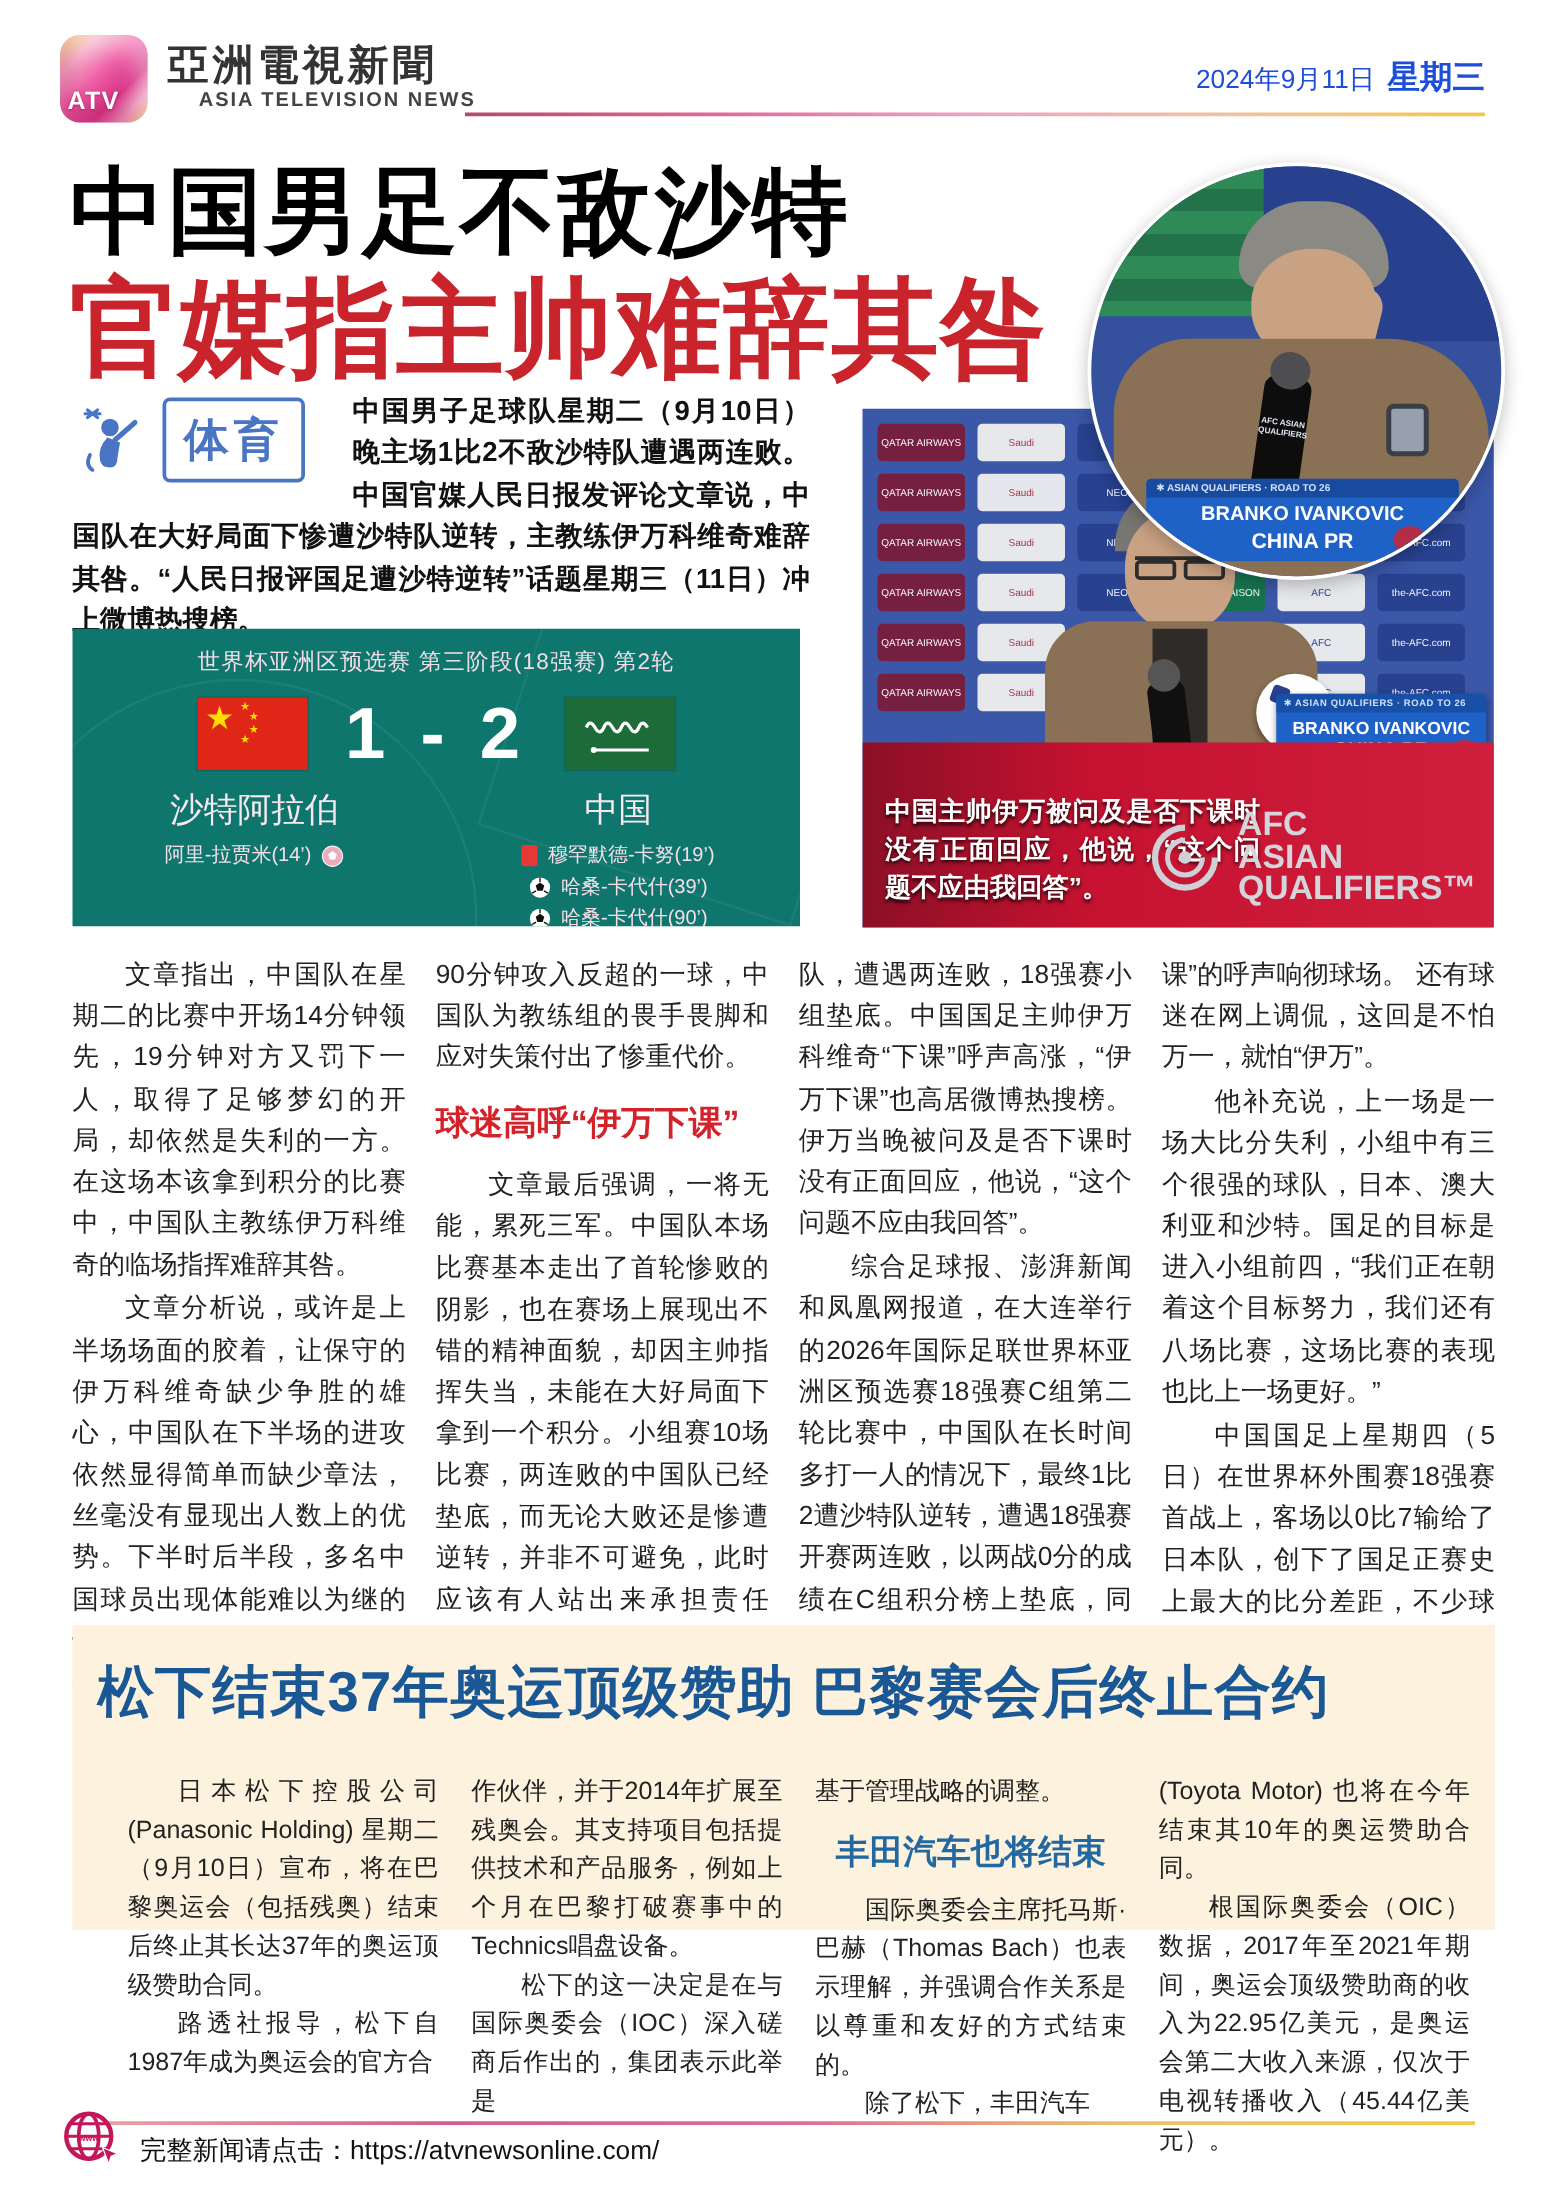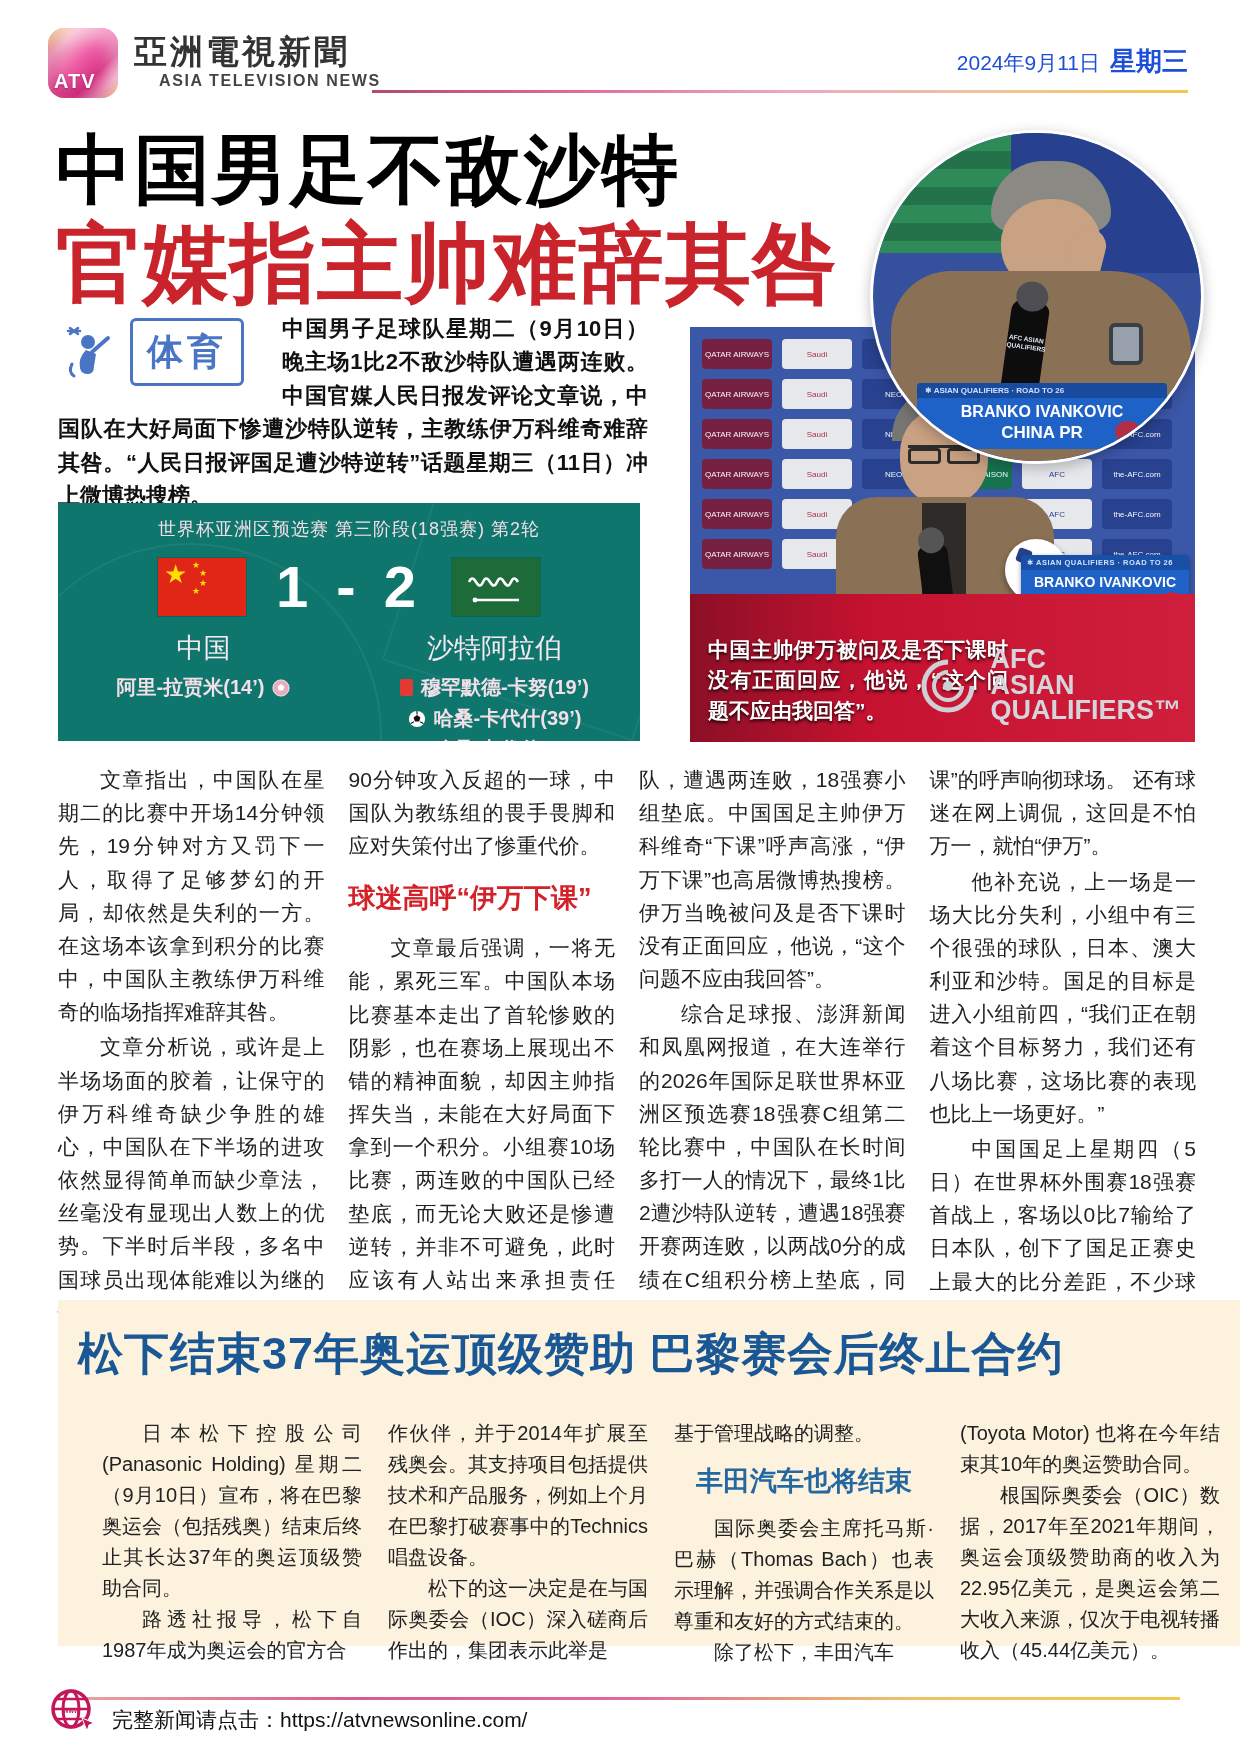--- a/index.html
+++ b/index.html
@@ -45,21 +45,21 @@
   .flag-cn .s1{position:absolute;left:34px;top:2px;color:#ffde00;font-size:9px;}
   .flag-cn .s2{position:absolute;left:41px;top:10px;color:#ffde00;font-size:9px;}
   .flag-cn .s3{position:absolute;left:41px;top:20px;color:#ffde00;font-size:9px;}
   .flag-cn .s4{position:absolute;left:34px;top:28px;color:#ffde00;font-size:9px;}
   .flag-sa{background:#1e6b3a;display:flex;flex-direction:column;align-items:center;justify-content:center;gap:6px;}
   .sb-score{font-size:58px;font-weight:900;letter-spacing:6px;color:#fff;}
   .sb-names{display:flex;margin-top:10px;}
   .sb-names div{flex:1;text-align:center;font-size:27px;color:#f7e9ef;}
   .sb-scorers{display:flex;margin-top:8px;}
   .sb-scorers .col{flex:1;display:flex;flex-direction:column;align-items:center;gap:4px;}
-  .scorer{display:flex;align-items:center;gap:8px;font-size:20px;color:#f3dfe8;font-weight:bold;}
+  .scorer{display:flex;align-items:center;gap:8px;font-size:16px;color:#f3dfe8;}
   .redcard{display:inline-block;width:13px;height:17px;background:#e53935;border-radius:2px;}
 
   
   .hero{position:absolute;left:690px;top:130px;width:508px;height:612px;}
   .main-photo{position:absolute;left:0;top:197px;width:505px;height:415px;background:#3b57a8;overflow:hidden;}
   .wall{position:absolute;inset:0;display:flex;flex-wrap:wrap;gap:10px;padding:12px;align-content:flex-start;}
   .tile{width:70px;height:30px;border-radius:4px;font-size:8px;font-weight:normal;display:flex;align-items:center;
     justify-content:center;color:#fff;overflow:hidden;opacity:.95;}
   .tile:nth-child(6n+1){background:#7a1e3c;}
   .tile:nth-child(6n+2){background:#f0f0f0;color:#b03040;}
@@ -113,21 +113,21 @@
   .inset .plate2 .tm::after{content:"";position:absolute;right:26px;top:-2px;width:26px;height:22px;border-radius:50%;background:#c2293a;opacity:.9;}
 
   
   .article{position:absolute;left:58px;top:763px;width:1138px;display:flex;gap:24px;}
   .article .col{flex:1;font-size:21px;line-height:1.58;text-align:justify;color:#222;}
   .article p{margin:0 0 2px 0;}
   .ind{text-indent:2em;}
   .subhead-red{font-size:27px;font-weight:900;color:#d3222a;margin:14px 0 12px !important;text-indent:0;}
 
   
-  .panel{position:absolute;left:58px;top:1300px;width:1138px;height:346px;background:#fcf2de;padding-left:44px;}
+  .panel{position:absolute;left:58px;top:1300px;width:1138px;height:244px;background:#fcf2de;}
   .panel-title{position:absolute;left:20px;top:24px;font-size:45px;font-weight:900;color:#1a5795;letter-spacing:1px;white-space:nowrap;}
   .panel-cols{position:absolute;left:20px;right:20px;top:118px;display:flex;gap:26px;margin-left:24px;}
   .panel-cols .col{flex:1;font-size:20px;line-height:1.55;text-align:justify;color:#222;}
   .panel-cols p{margin:0;}
   .subhead-blue{font-size:27px;font-weight:900;color:#2368a0;margin:12px 0 10px !important;text-indent:0;text-align:center;}
 
   
   .foot-rule{position:absolute;left:86px;right:70px;top:1697px;height:3px;
     background:linear-gradient(90deg,#e8a0a0,#d85b8e,#e06a9a,#edc26a,#f2c94c);}
   .foot-icon{position:absolute;left:46px;top:1684px;width:54px;height:54px;}
@@ -178,22 +178,22 @@
         <svg width="62" height="20" viewBox="0 0 62 20">
           <path d="M4 12 q3 -7 7 0 t7 0 t7 0 t7 0 t7 0 t7 0 t7 0" stroke="#fff" stroke-width="2.6" fill="none"></path>
         </svg>
         <svg width="50" height="8" viewBox="0 0 50 8">
           <path d="M2 4 h40 M42 4 l6 0" stroke="#fff" stroke-width="2.4"></path>
             <circle cx="4" cy="4" r="2.4" fill="#fff"></circle>
         </svg>
       </div>
     </div>
     <div class="sb-names">
+      <div>沙特阿拉伯</div>
       <div>中国</div>
-      <div>沙特阿拉伯</div>
     </div>
     <div class="sb-scorers">
       <div class="col">
         <div class="scorer">
           <span>阿里-拉贾米(14’)</span>
           <svg width="18" height="18" viewBox="0 0 20 20">
             <circle cx="10" cy="10" r="9" fill="#e8aebd" stroke="#f7f0f2"></circle>
               <polygon points="10,5.5 13.8,8.3 12.4,12.8 7.6,12.8 6.2,8.3" fill="#fff"></polygon>
           </svg>
         </div>

